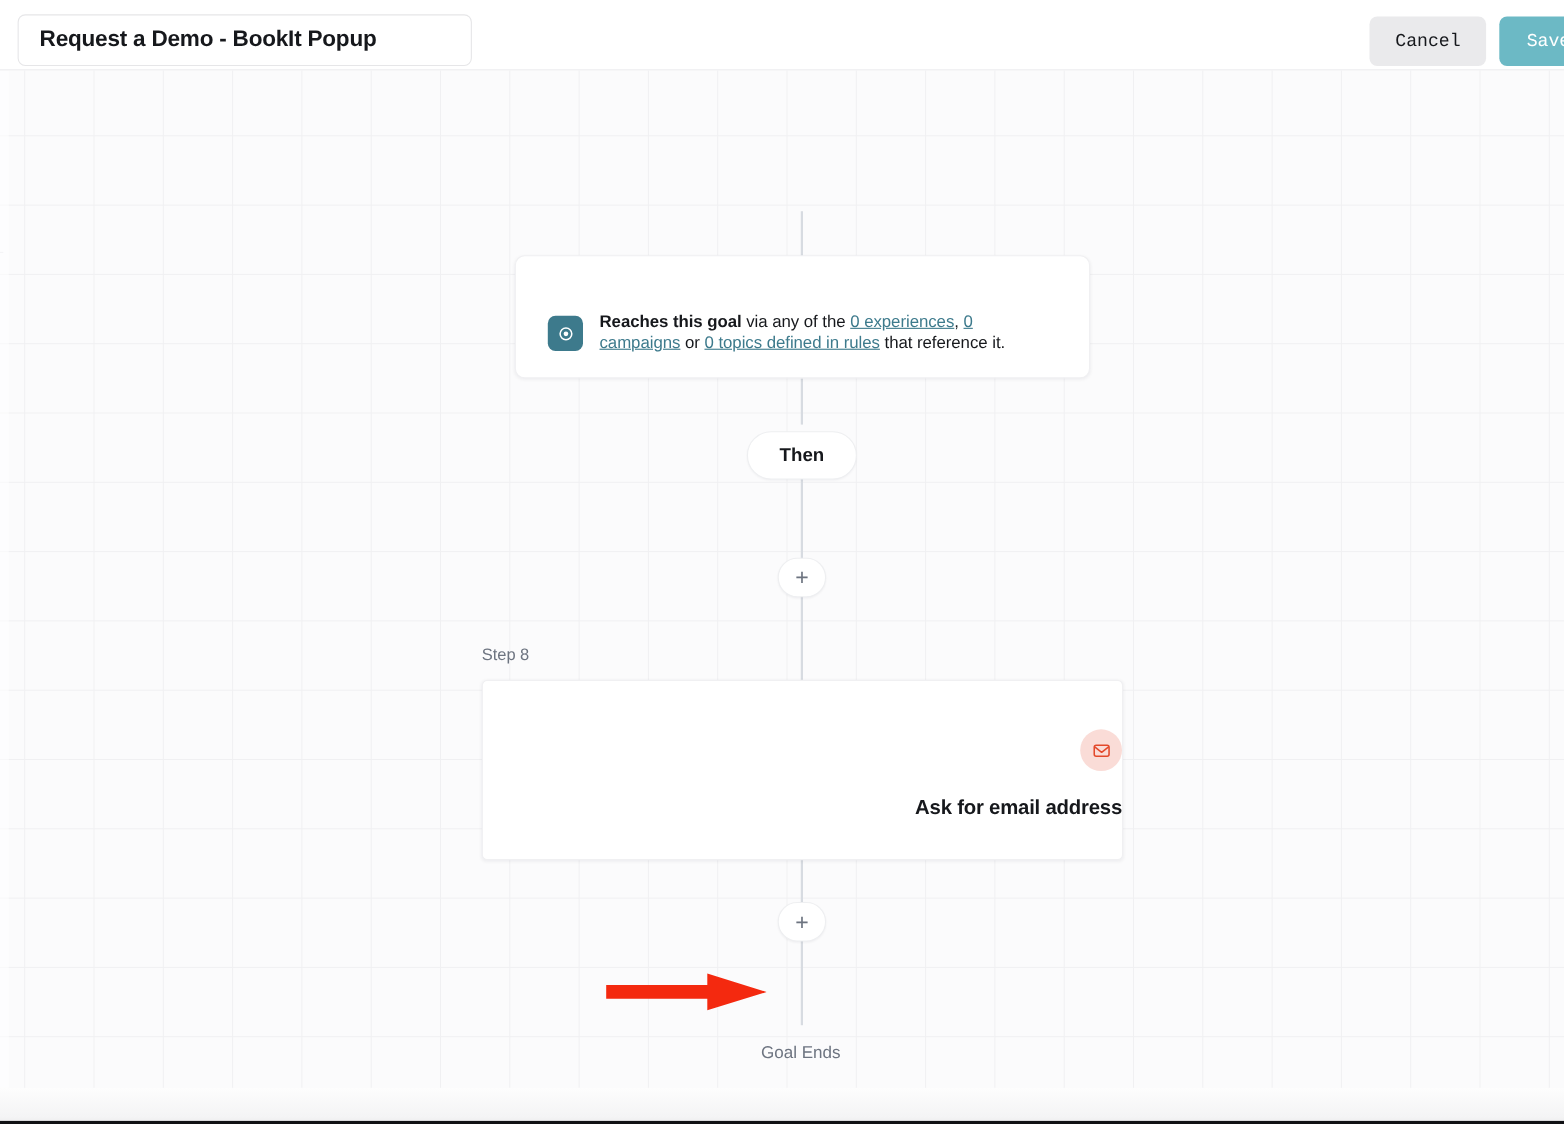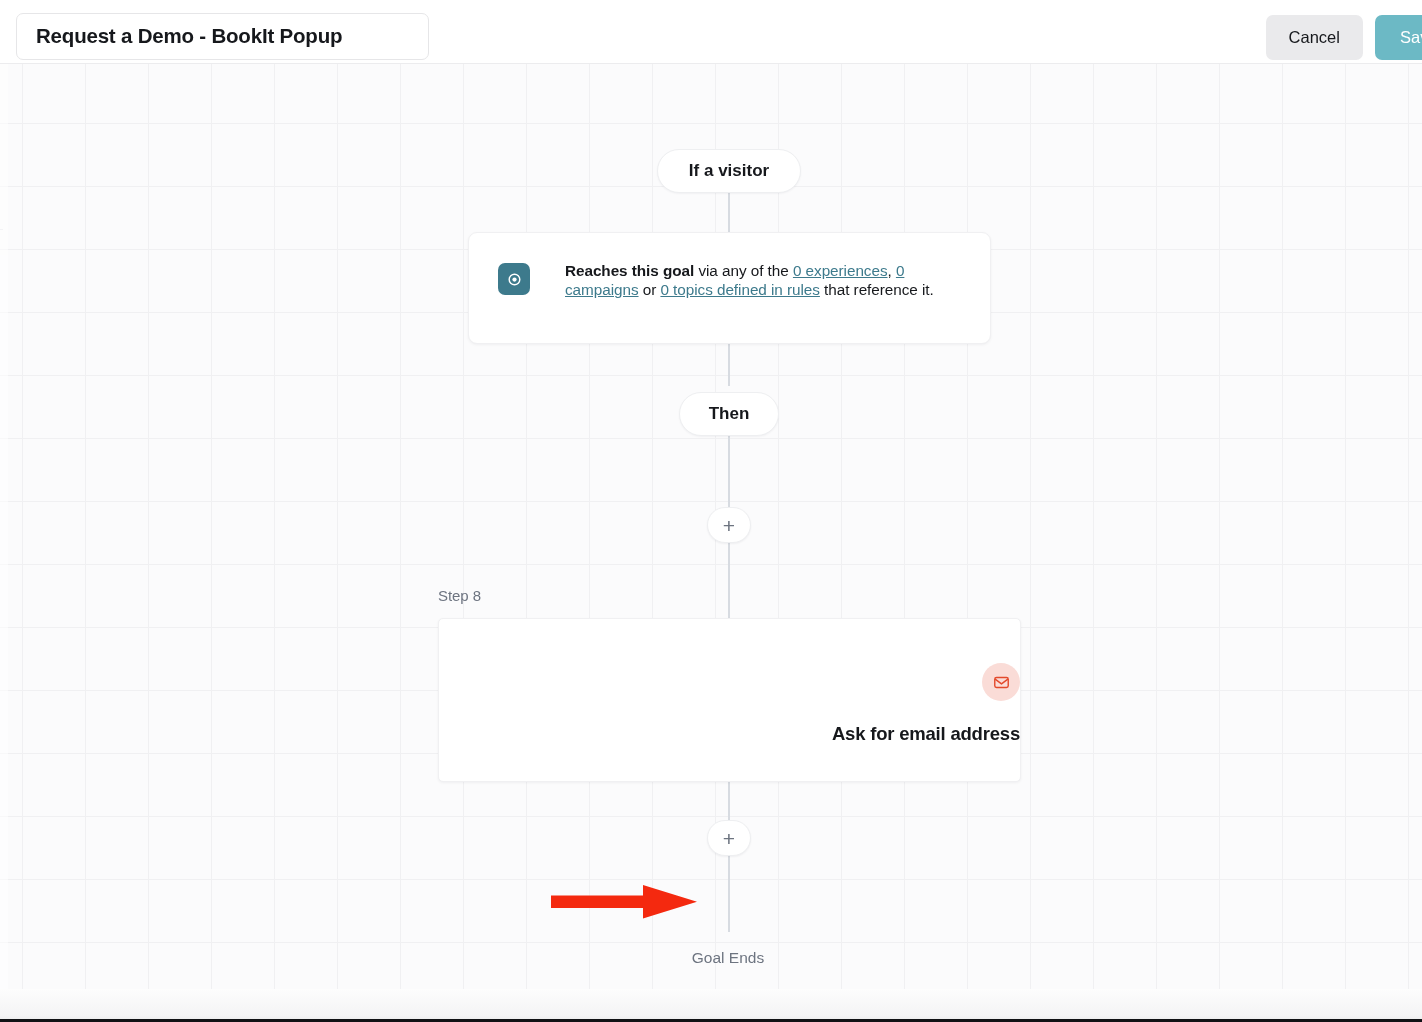--- a/index.html
+++ b/index.html
@@ -60,21 +60,21 @@
     top: 15px;
     display: flex;
     align-items: center;
     gap: 12px;
   }
 
   .btn {
     height: 45px;
     border: none;
     border-radius: 7px;
-    font-family: Liberation Sans, sans-serif;
+    font-family: Liberation Mono, monospace;
     font-size: 16.5px;
     cursor: pointer;
     display: inline-flex;
     align-items: center;
     justify-content: center;
     white-space: nowrap;
   }
   .btn-cancel {
     background: #eaeaec;
     color: #16181c;
@@ -161,24 +161,23 @@
 
   .goal-card {
     position: absolute;
     left: 468px; top: 168px;
     width: 523px; height: 112px;
     background: #ffffff;
     border: 1px solid #f0f0f2;
     border-radius: 9px;
     box-shadow: 0 1px 3px rgba(16,24,40,0.05);
     display: flex;
-    align-items: flex-start;
+    align-items: center;
     padding: 28px 30px 0 29px;
     z-index: 8;
-    gap: 20px;
   }
   .goal-icon {
     flex: 0 0 auto;
     width: 32px; height: 32px;
     border-radius: 7px;
     background: #3d7a8c;
     display: flex;
     align-items: center;
     justify-content: center;
     margin-right: 15px;
@@ -311,23 +310,20 @@
 
     <div class="flow">
 
       <div class="connector" style="top:128px;  height:42px;"></div>
       <div class="connector" style="top:280px;  height:42px;"></div>
       <div class="connector" style="top:364px;  height:80px;"></div>
       <div class="connector" style="top:478px;  height:77px;"></div>
       <div class="connector" style="top:717px;  height:40px;"></div>
       <div class="connector" style="top:791px;  height:77px;"></div>
 
-      <div class="pill pill-visitor">
-        <span>If a visitor</span>
-      </div>
 
       <div class="goal-card">
         <span class="goal-icon">
           <svg width="17" height="17" viewBox="0 0 24 24" aria-hidden="true">
             <circle cx="12" cy="12" r="7.5" fill="none" stroke="#ffffff" stroke-width="2"></circle>
             <circle cx="12" cy="12" r="3" fill="#ffffff"></circle>
           </svg>
         </span>
         <div class="goal-text">
           <b>Reaches this goal</b><span> via any of the </span><span class="goal-link">0 experiences</span><span>, </span><span class="goal-link">0 campaigns</span><span> or </span><span class="goal-link">0 topics defined in rules</span><span> that reference it.</span>

